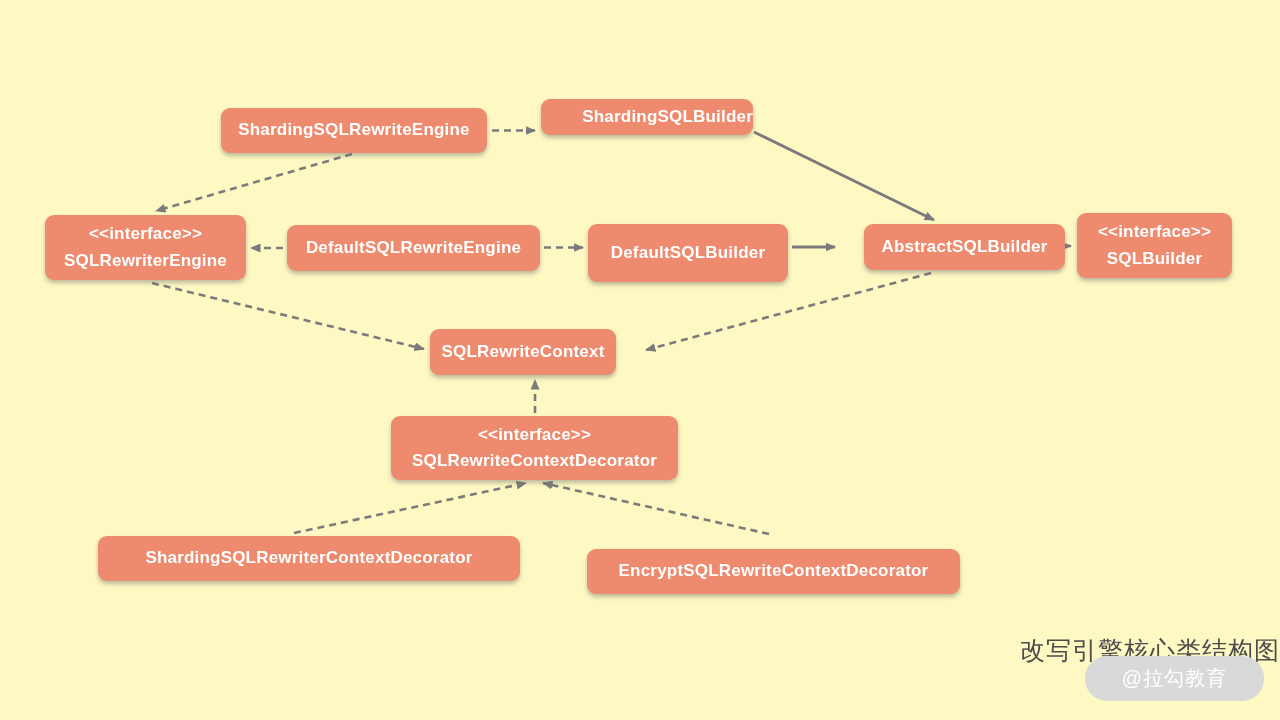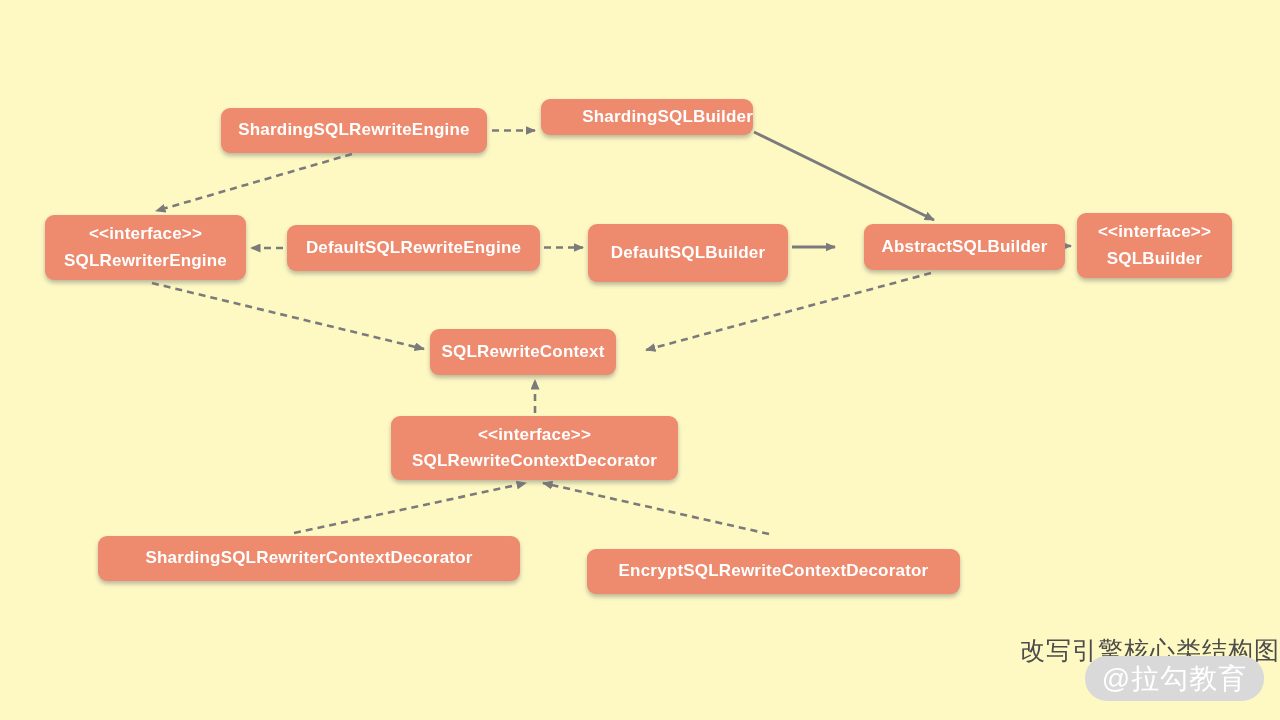--- a/index.html
+++ b/index.html
@@ -48,21 +48,21 @@
     left:1085px;
     top:656px;
     width:179px;
     height:45px;
     background:var(--wm-bg);
     border-radius:22px;
     display:flex;
     align-items:center;
     justify-content:center;
     color:var(--wm-text);
-    font-size:28px;
+    font-size:20px;
     letter-spacing:1px;
   }
 </style>
 </head>
 <body>
 
 <div class="canvas">
 
   <svg class="edges" viewBox="0 0 1280 720">
     <defs>

